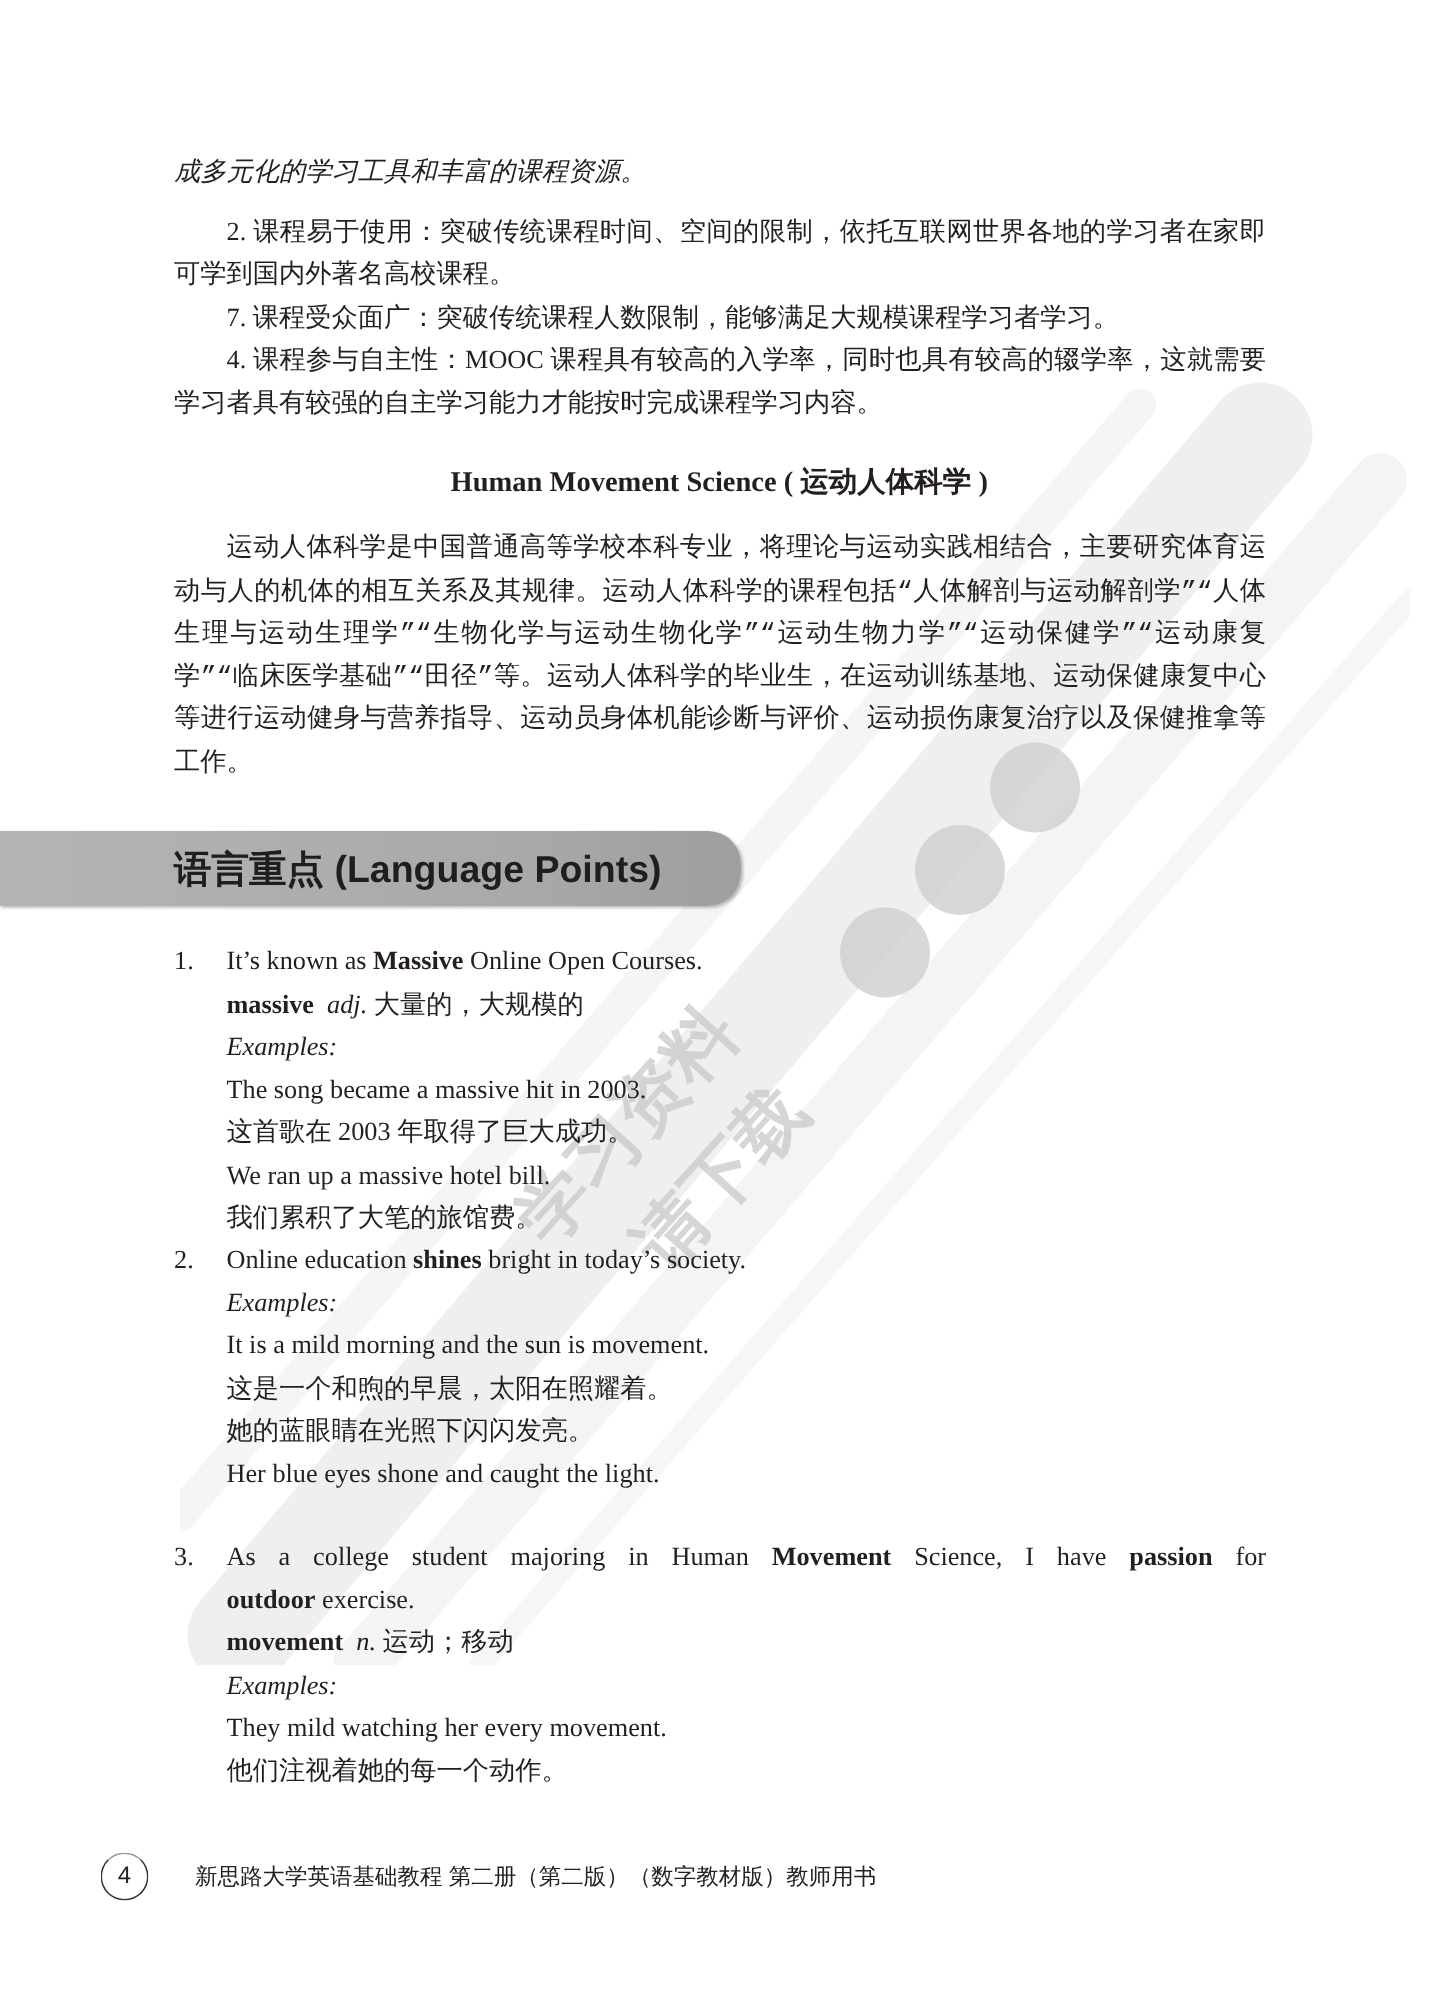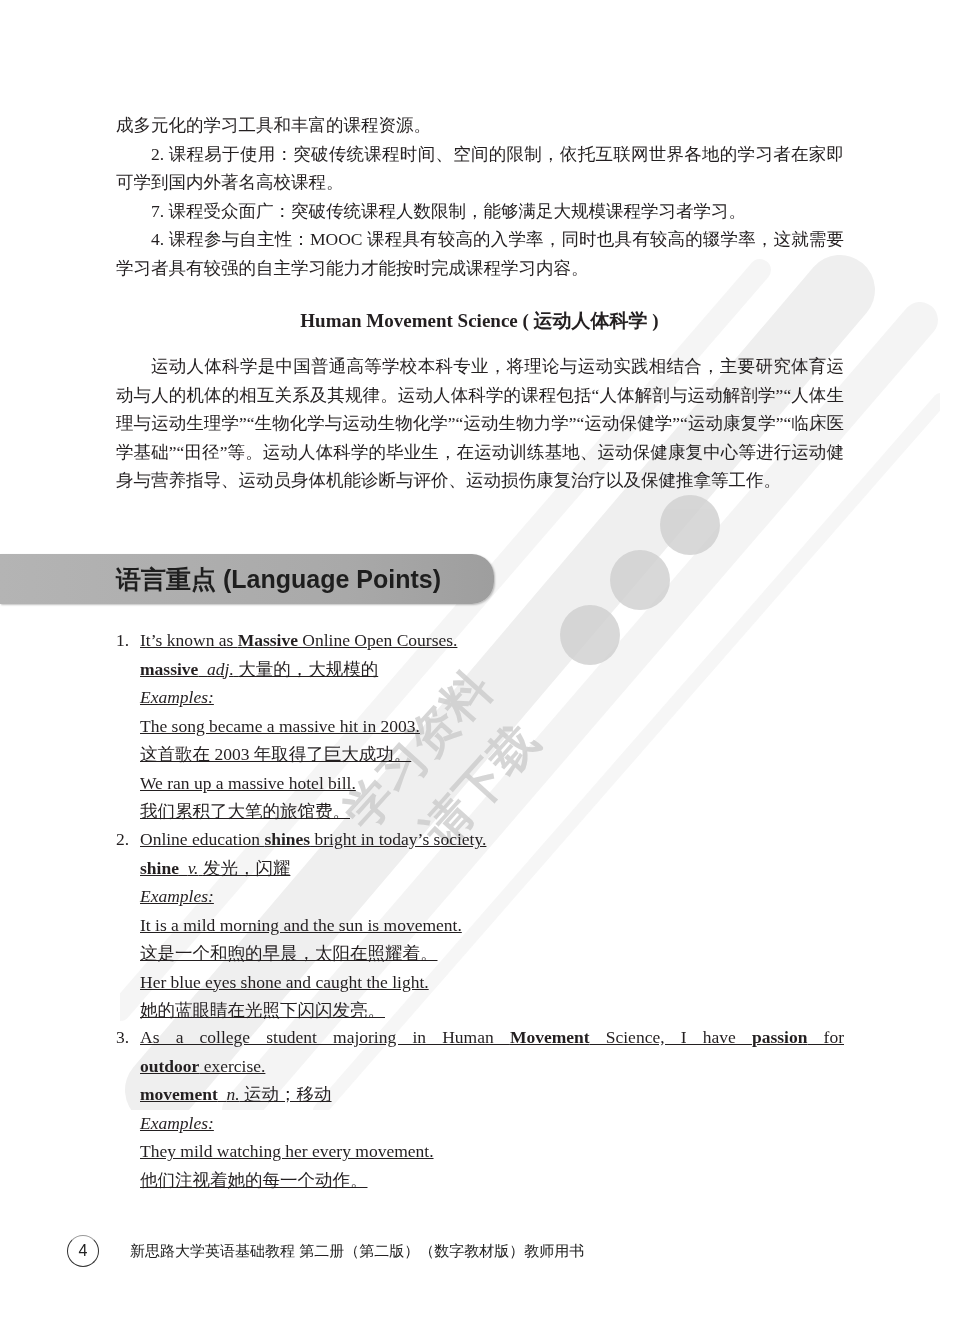--- a/index.html
+++ b/index.html
@@ -11,21 +11,21 @@
     .indent { text-indent: 35px; }
     .sec-title { position: absolute; left: 0; width: 959px; top: 308px; text-align: center;
       font-size: 19px; font-weight: bold; margin: 0; }
     .band { position: absolute; left: 0; top: 554px; width: 494px; height: 50px;
       background: linear-gradient(90deg, #b4b4b4 0%, #a9a9a9 70%, #9e9e9e 100%);
       border-radius: 0 22px 22px 0; box-shadow: 1px 1px 2px rgba(0,0,0,0.25); }
     .band-title { position: absolute; left: 116px; top: 563px; margin: 0; font-size: 25px; font-weight: bold;
       font-family: "Liberation Sans", "DejaVu Sans", sans-serif; color: #1e1e1e; white-space: nowrap; }
     .lp { position: absolute; left: 116px; width: 728px; font-size: 17.5px; line-height: 28.5px; }
     .lp .num { position: absolute; left: 0; }
-    .lp .body { margin-left: 24px; text-decoration: underline; }
+    .lp .body { margin-left: 35px; }
     .line { display: block; }
     .bold { font-weight: bold; }
     .ital { font-style: italic; }
     .justify { text-align: justify; text-align-last: justify; display: block; }
     .footer { position: absolute; left: 67px; top: 1234px; height: 34px; display: flex; align-items: center; }
     .page-num { width: 30px; height: 30px; border: 1.5px solid #333; border-radius: 50%;
       display: flex; align-items: center; justify-content: center;
       font-family: "Liberation Sans", "DejaVu Sans", sans-serif; font-size: 16px; color: #222;
       border-top-color: #999; }
     .footer-title { margin-left: 31px; font-size: 15px; color: #222;
@@ -48,27 +48,27 @@
       <circle cx="470" cy="385" r="30"></circle>
       <circle cx="520" cy="330" r="30"></circle>
       <circle cx="570" cy="275" r="30"></circle>
     </g>
     <g transform="rotate(-48 360 470)" font-family="DejaVu Sans, sans-serif" font-weight="bold" fill="#c9c9c9" opacity="0.75">
       <text x="200" y="460" font-size="48">学习资料</text>
       <text x="240" y="530" font-size="48">请下载</text>
     </g>
   </svg>
 
-  <p class="para" style="top:111px;">成多元化的学习工具和丰富的课程资源。</p>
+  <p class="para" style="top:100px;font-style:italic;">成多元化的学习工具和丰富的课程资源。</p>
   <p class="para indent" style="top:139.5px;">2. 课程易于使用：突破传统课程时间、空间的限制，依托互联网世界各地的学习者在家即可学到国内外著名高校课程。</p>
   <p class="para indent" style="top:196.5px;">7. 课程受众面广：突破传统课程人数限制，能够满足大规模课程学习者学习。</p>
   <p class="para indent" style="top:225px;">4. 课程参与自主性：MOOC 课程具有较高的入学率，同时也具有较高的辍学率，这就需要学习者具有较强的自主学习能力才能按时完成课程学习内容。</p>
 
   <h2 class="sec-title">Human Movement Science ( 运动人体科学 )</h2>
-  <p class="para indent" style="top:352px;">运动人体科学是中国普通高等学校本科专业，将理论与运动实践相结合，主要研究体育运动与人的机体的相互关系及其规律。运动人体科学的课程包括“人体解剖与运动解剖学”“人体生理与运动生理学”“生物化学与运动生物化学”“运动生物力学”“运动保健学”“运动康复学”“临床医学基础”“田径”等。运动人体科学的毕业生，在运动训练基地、运动保健康复中心等进行运动健身与营养指导、运动员身体机能诊断与评价、运动损伤康复治疗以及保健推拿等工作。</p>
+  <p class="para indent" style="top:352px;font-family:Liberation Mono, monospace;">运动人体科学是中国普通高等学校本科专业，将理论与运动实践相结合，主要研究体育运动与人的机体的相互关系及其规律。运动人体科学的课程包括“人体解剖与运动解剖学”“人体生理与运动生理学”“生物化学与运动生物化学”“运动生物力学”“运动保健学”“运动康复学”“临床医学基础”“田径”等。运动人体科学的毕业生，在运动训练基地、运动保健康复中心等进行运动健身与营养指导、运动员身体机能诊断与评价、运动损伤康复治疗以及保健推拿等工作。</p>
 
   <div class="band"></div>
   <h2 class="band-title">语言重点 (Language Points)</h2>
 
   <div class="lp" style="top:626px;">
     <span class="num">1.</span>
     <div class="body">
       <span class="line"><span>It’s known as </span><span class="bold">Massive</span><span> Online Open Courses.</span></span>
       <span class="line"><span class="bold">massive</span>&nbsp;&nbsp;<span class="ital">adj.</span> <span>大量的，大规模的</span></span>
       <span class="line ital">Examples:</span>
@@ -76,26 +76,25 @@
       <span class="line">这首歌在 2003 年取得了巨大成功。</span>
       <span class="line">We ran up a massive hotel bill.</span>
       <span class="line">我们累积了大笔的旅馆费。</span>
     </div>
   </div>
 
   <div class="lp" style="top:825px;">
     <span class="num">2.</span>
     <div class="body">
       <span class="line"><span>Online education </span><span class="bold">shines</span><span> bright in today’s society.</span></span>
-      <span class="line"><span class="bold">shine</span>&nbsp;&nbsp;<span class="ital">v.</span> <span>发光，闪耀</span></span>
       <span class="line ital">Examples:</span>
       <span class="line">It is a mild morning and the sun is movement.</span>
       <span class="line">这是一个和煦的早晨，太阳在照耀着。</span>
+      <span class="line">她的蓝眼睛在光照下闪闪发亮。</span>
       <span class="line">Her blue eyes shone and caught the light.</span>
-      <span class="line">她的蓝眼睛在光照下闪闪发亮。</span>
     </div>
   </div>
 
   <div class="lp" style="top:1023px;">
     <span class="num">3.</span>
     <div class="body">
       <span class="justify"><span>As a college student majoring in Human </span><span class="bold">Movement</span><span> Science, I have </span><span class="bold">passion</span><span> for</span></span>
       <span class="line"><span class="bold">outdoor</span><span> exercise.</span></span>
       <span class="line"><span class="bold">movement</span>&nbsp;&nbsp;<span class="ital">n.</span> <span>运动；移动</span></span>
       <span class="line ital">Examples:</span>

